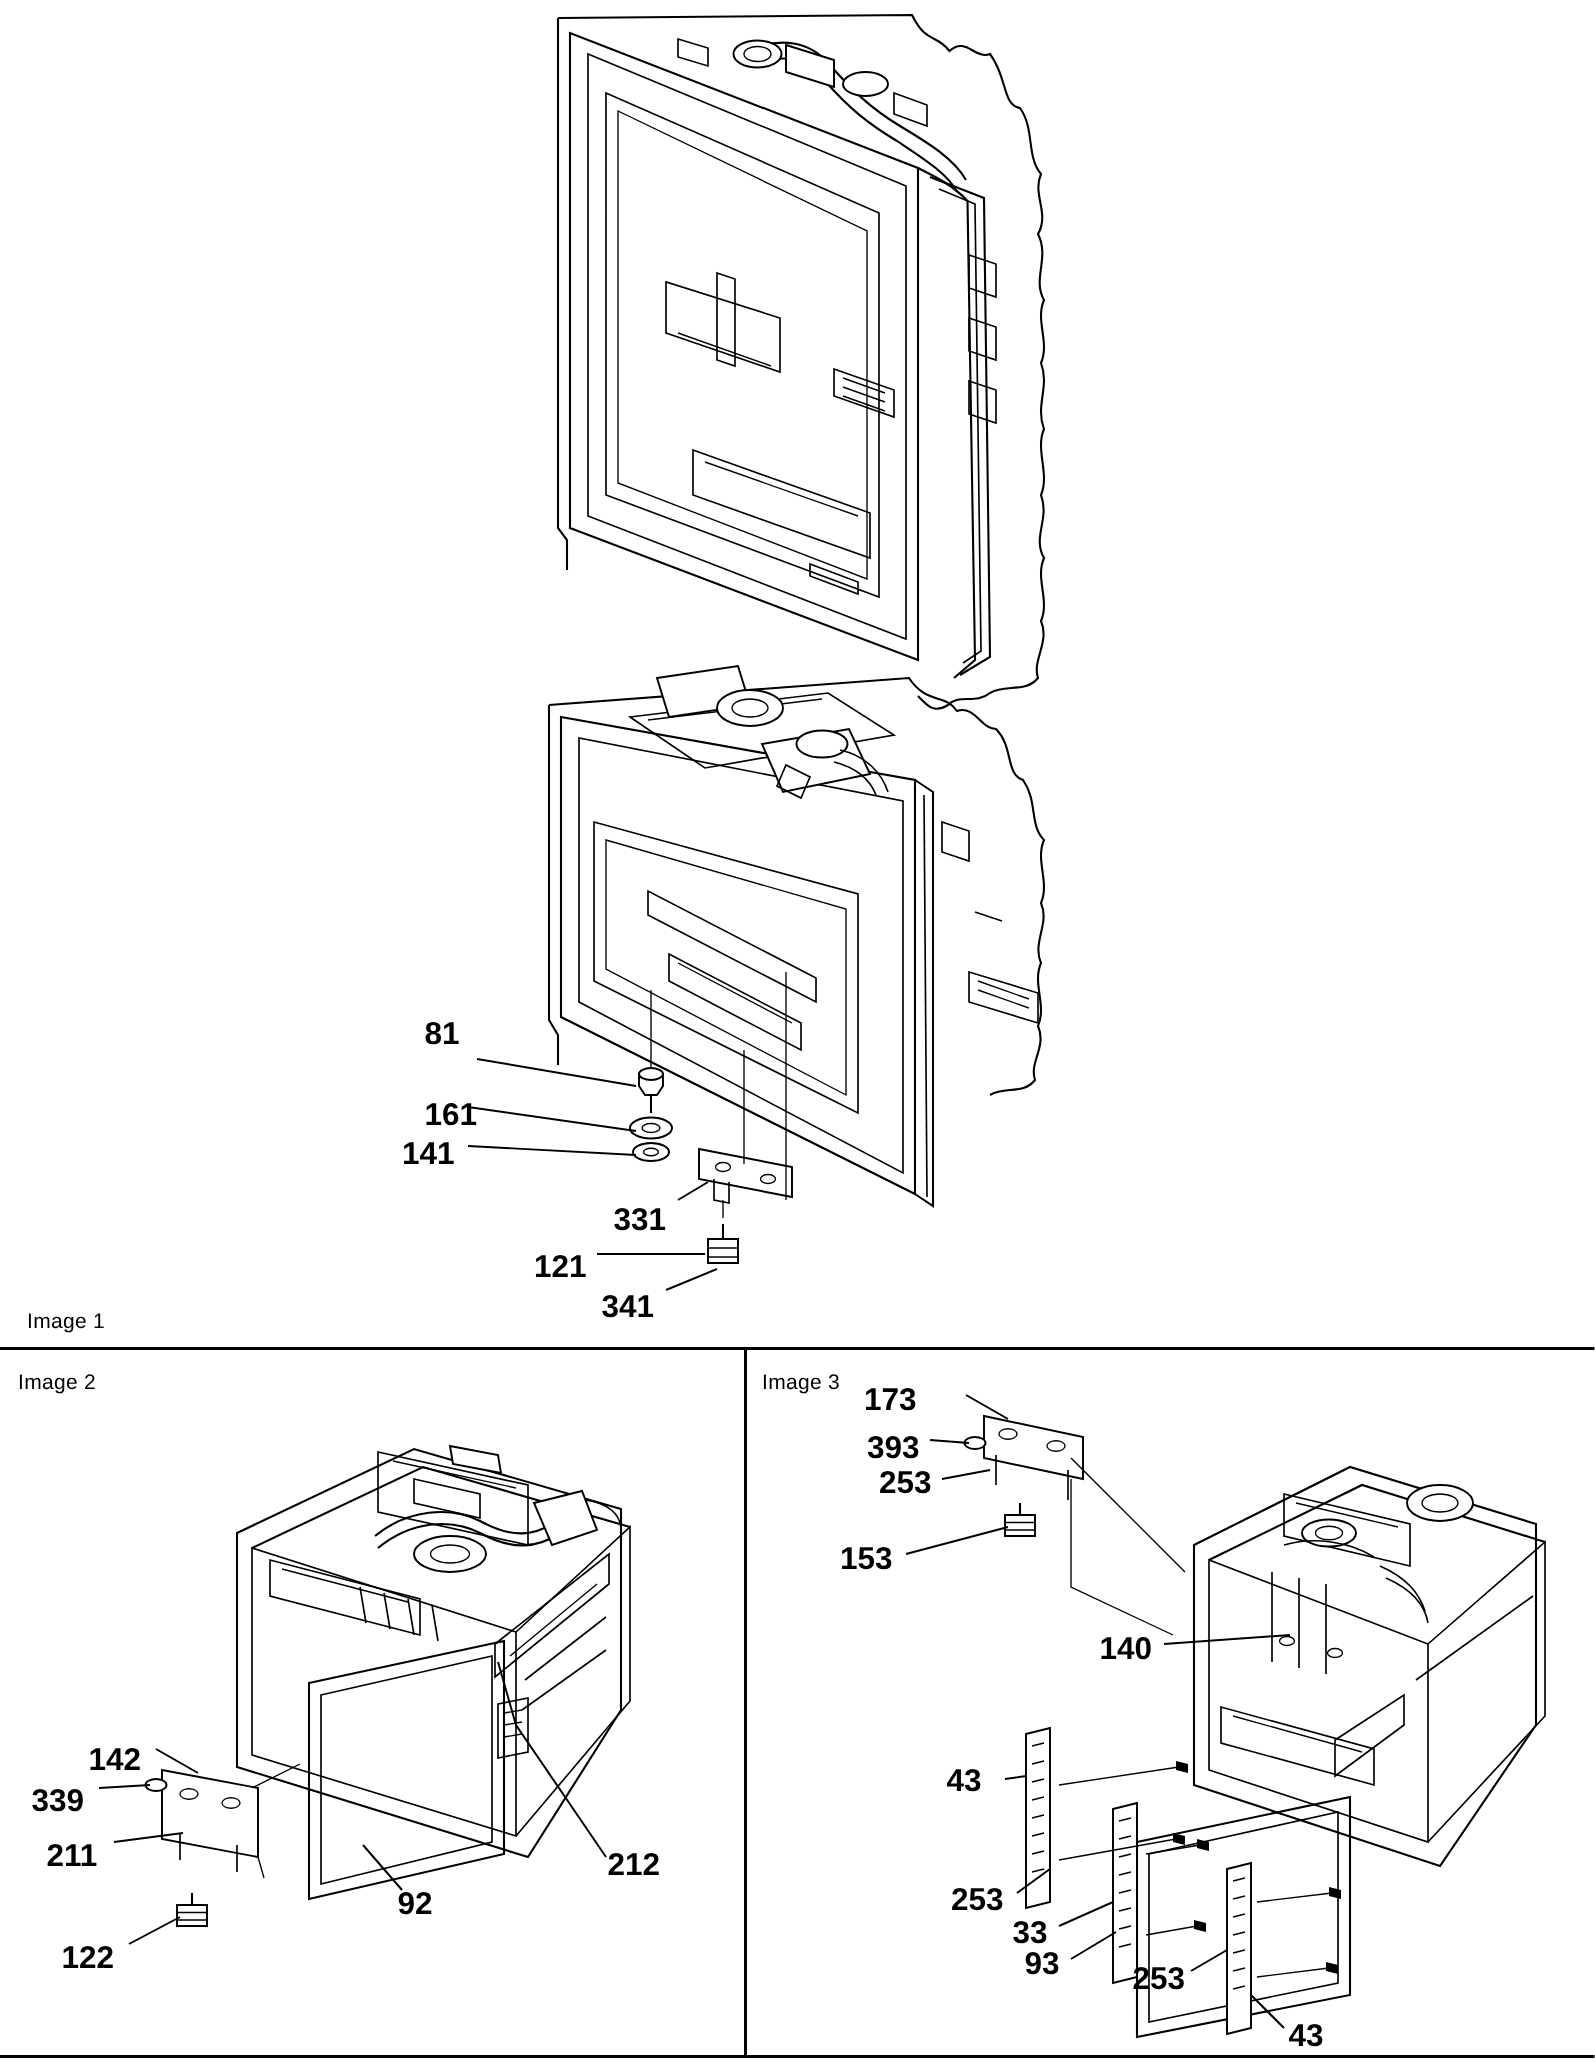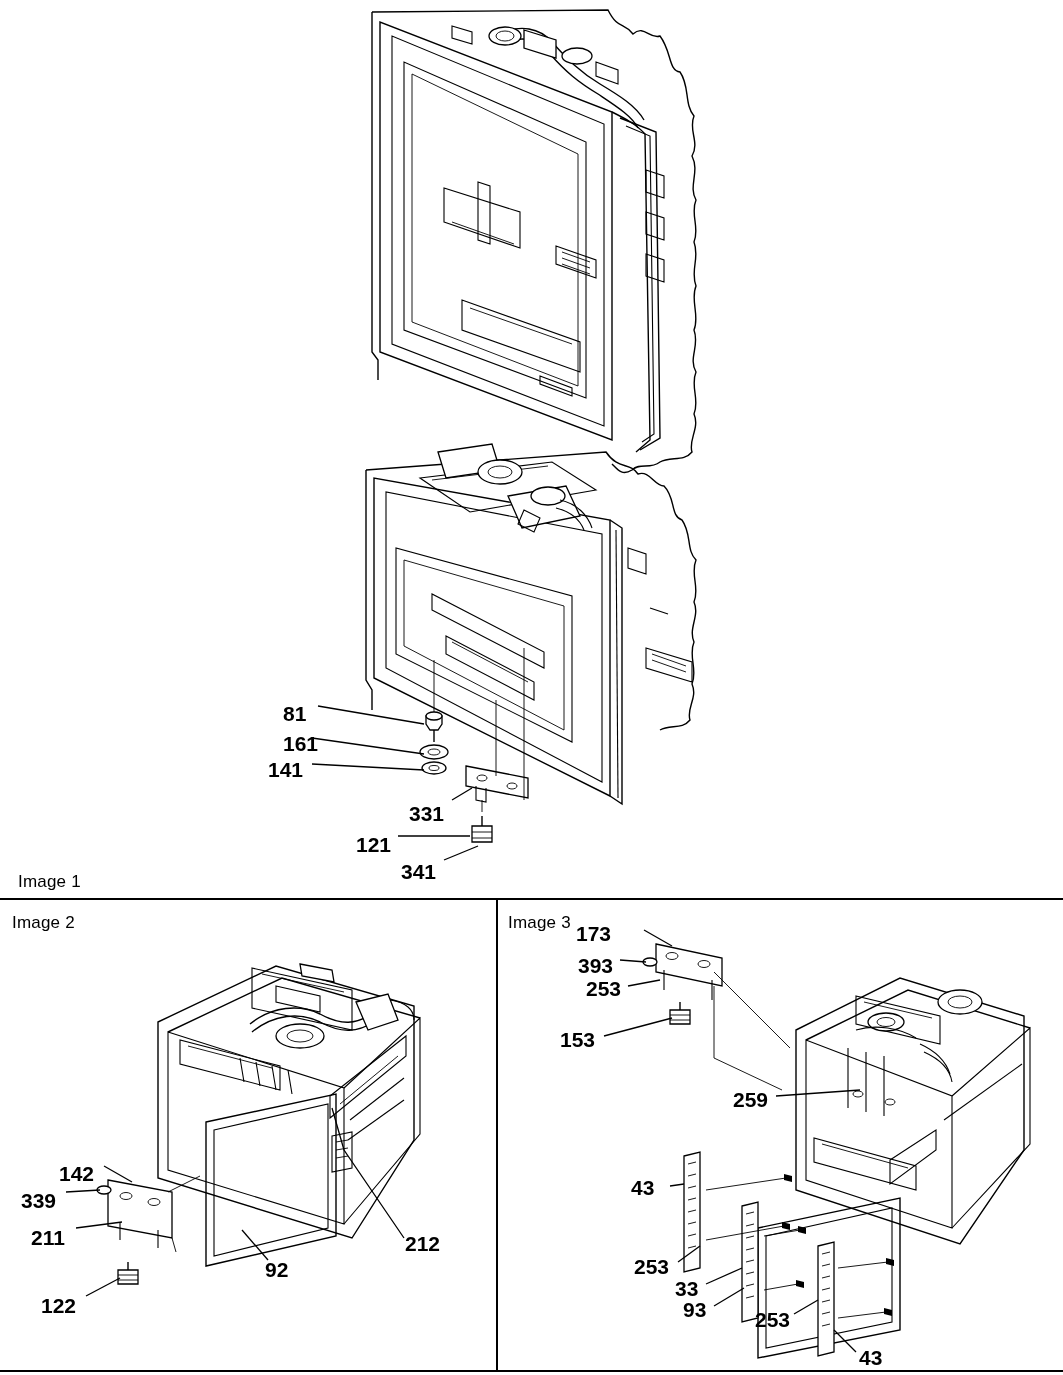--- a/index.html
+++ b/index.html
@@ -16,21 +16,21 @@
     overflow: hidden;
   }
   .page {
     position: absolute;
     left: 0; top: 0;
     width: 1063px;
     height: 1375px;
   }
   .panel-label {
     position: absolute;
-    font-size: 17px;
+    font-size: 14px;
     font-weight: 400;
     color: #000;
     letter-spacing: 0.2px;
     white-space: nowrap;
   }
   .callout {
     position: absolute;
     font-size: 21px;
     font-weight: 700;
     color: #000;
@@ -308,39 +308,39 @@
   </svg>
 
   <div class="divider-h" style="left:0px; top:898px; width:1063px;"></div>
   <div class="divider-h" style="left:0px; top:1370px; width:1063px;"></div>
   <div class="divider-v" style="left:496px; top:898px; height:472px;"></div>
 
   <div class="panel-label" style="left:18px; top:872px;">Image 1</div>
   <div class="panel-label" style="left:12px; top:913px;">Image 2</div>
   <div class="panel-label" style="left:508px; top:913px;">Image 3</div>
 
-  <div class="callout" style="left:283px; top:702px;">81</div>
+  <div class="callout" style="left:283px; top:678px;">81</div>
   <div class="callout" style="left:268px; top:732px;margin-left:15px;">161</div>
   <div class="callout" style="left:268px; top:758px;">141</div>
   <div class="callout" style="left:409px; top:802px;">331</div>
   <div class="callout" style="left:356px; top:833px;">121</div>
   <div class="callout" style="left:401px; top:860px;">341</div>
 
   <div class="callout" style="left:59px; top:1162px;">142</div>
   <div class="callout" style="left:21px; top:1189px;">339</div>
   <div class="callout" style="left:31px; top:1226px;">211</div>
   <div class="callout" style="left:41px; top:1294px;">122</div>
   <div class="callout" style="left:265px; top:1258px;">92</div>
   <div class="callout" style="left:405px; top:1232px;">212</div>
 
   <div class="callout" style="left:576px; top:922px;">173</div>
   <div class="callout" style="left:578px; top:954px;">393</div>
   <div class="callout" style="left:586px; top:977px;">253</div>
   <div class="callout" style="left:560px; top:1028px;">153</div>
-  <div class="callout" style="left:733px; top:1088px;">259</div>
+  <div class="callout" style="left:733px; top:1088px;">140</div>
   <div class="callout" style="left:631px; top:1176px;">43</div>
   <div class="callout" style="left:634px; top:1255px;">253</div>
   <div class="callout" style="left:675px; top:1277px;">33</div>
   <div class="callout" style="left:683px; top:1298px;">93</div>
   <div class="callout" style="left:755px; top:1308px;">253</div>
   <div class="callout" style="left:859px; top:1346px;">43</div>
 
 </div>
 
 </body></html>

